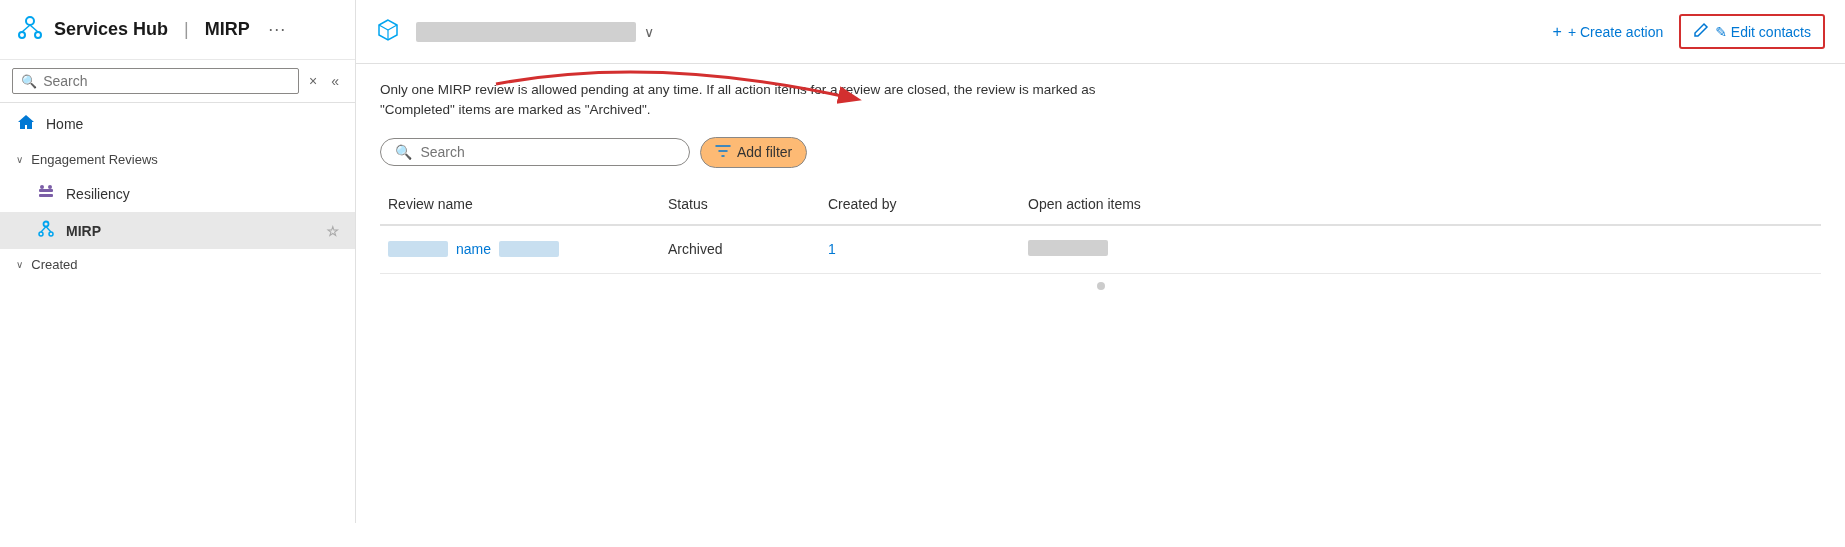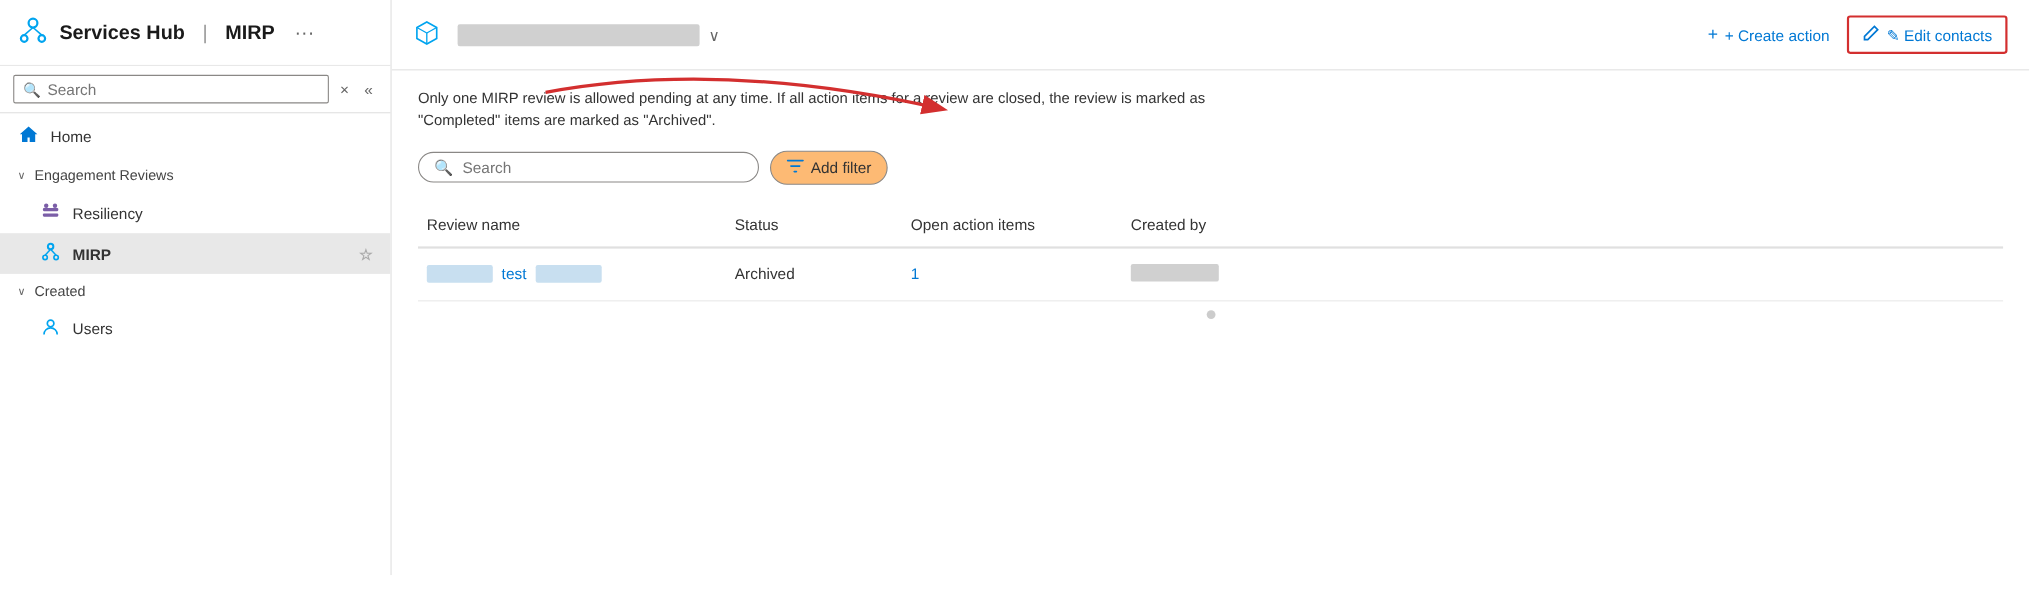--- a/index.html
+++ b/index.html
@@ -137,29 +137,20 @@
         </span>
         <span>MIRP</span>
         <span class="nav-item-star">☆</span>
       </div>
 
       <div class="nav-section-header">
         <span class="chevron">∨</span>
         <span>Created</span>
       </div>
 
-      <div class="nav-sub-item">
-        <span class="nav-item-icon" style="color:#00a4ef;">
-          <svg width="18" height="18" viewBox="0 0 18 18" fill="none">
-            <circle cx="9" cy="6" r="3" stroke="#00a4ef" stroke-width="1.5" fill="none"></circle>
-            <path d="M3 16c0-3.3 2.7-6 6-6s6 2.7 6 6" stroke="#00a4ef" stroke-width="1.5" fill="none"></path>
-          </svg>
-        </span>
-        <span>Users</span>
-      </div>
     </div>
   </div>
 
   <div class="main-content">
 
     <div class="main-toolbar">
       <span style="color:#00a4ef;">
         <svg width="24" height="24" viewBox="0 0 24 24" fill="none">
           <path d="M12 2L3 7v10l9 5 9-5V7L12 2z" stroke="#00a4ef" stroke-width="1.5" fill="none"></path>
           <line x1="12" y1="12" x2="12" y2="22" stroke="#00a4ef" stroke-width="1.2"></line>
@@ -209,28 +200,28 @@
             </svg>
           </span>
           <span>Add filter</span>
         </button>
       </div>
 
       <div class="table-container">
         <div class="table-header">
           <div class="table-header-cell">Review name</div>
           <div class="table-header-cell">Status</div>
+          <div class="table-header-cell">Created by</div>
           <div class="table-header-cell">Open action items</div>
-          <div class="table-header-cell">Created by</div>
         </div>
 
         <div class="table-row">
           <div class="table-cell table-cell-name">
             <span class="cell-blur"></span>
-            <span class="cell-link">test</span>
+            <span class="cell-link">name</span>
             <span class="cell-blur"></span>
           </div>
           <div class="table-cell">Archived</div>
           <div class="table-cell">
             <span class="cell-number">1</span>
           </div>
           <div class="table-cell">
             <span class="cell-blur-sm"></span>
           </div>
         </div>

